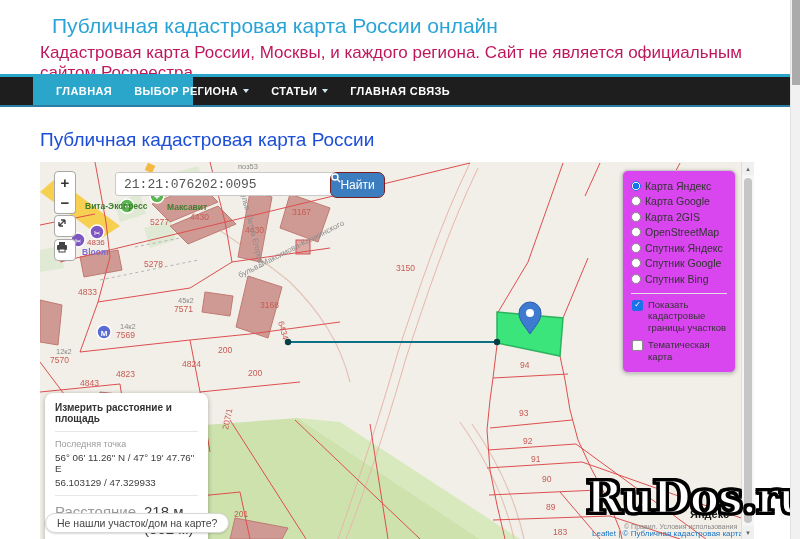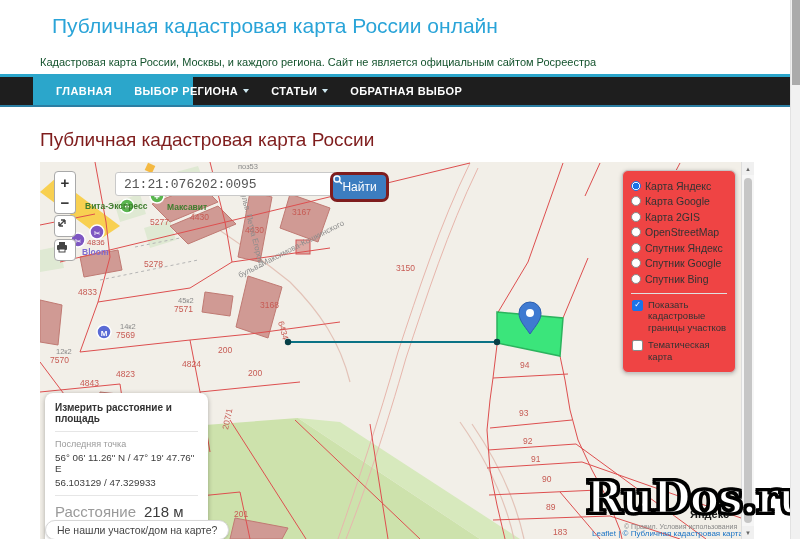--- a/index.html
+++ b/index.html
@@ -1,62 +1,62 @@
 <!DOCTYPE html>
 <html><head>
 <meta charset="utf-8">
 <style>
   html,body{margin:0;padding:0;background:#fff;}
   .page{position:relative;width:800px;height:539px;overflow:hidden;background:#fff;font-family:"Liberation Sans",sans-serif;}
   
   .site-title{position:absolute;left:40px;top:14px;font-size:21px;color:#2aa4d8;margin-left:12px;}
-  .site-subtitle{position:absolute;left:40px;top:56px;font-size:11px;color:#14532d;}
+  .site-subtitle{position:absolute;left:40px;top:43px;font-size:17px;color:#be185d;}
   
   .navbar{position:absolute;left:0;top:74px;width:790px;height:33px;background:#1e1e1e;border-top:3px solid #2ba6cb;border-bottom:2px solid #2b7ea3;box-sizing:border-box;}
   .nav-active-bg{position:absolute;left:33px;top:0;width:160px;height:28px;background:#2ba6cb;}
   .nav-items{position:absolute;left:45px;top:0;height:28px;display:flex;}
   .nav-item{color:#fff;font-size:11px;font-weight:bold;letter-spacing:.4px;padding:0 11px;height:28px;display:flex;align-items:center;cursor:pointer;position:relative;}
   .caret{display:inline-block;width:0;height:0;border-left:3.5px solid transparent;border-right:3.5px solid transparent;border-top:4px solid #cfe9f2;margin-left:5px;}
   
-  .page-heading{position:absolute;left:40px;top:129px;font-size:19px;color:#7f1d1d;}
+  .page-heading{position:absolute;left:40px;top:129px;font-size:19px;color:#1d4ed8;}
   
   .map{position:absolute;left:40px;top:162px;width:701px;height:377px;background:#f2efe8;overflow:hidden;}
   .map svg{position:absolute;left:0;top:0;}
   
   .ctl{position:absolute;width:22px;height:22px;background:#fff;border:1px solid #a9a9a9;box-sizing:border-box;color:#333;font-size:15px;font-weight:bold;display:flex;align-items:center;justify-content:center;cursor:pointer;}
   .ctl.zin{left:14px;top:9px;border-radius:4px 4px 0 0;}
   .ctl.zout{left:14px;top:30px;border-radius:0 0 4px 4px;border-top:none;}
   .ctl.expand{left:14px;top:53px;border-radius:4px;}
   .ctl.print{left:14px;top:77px;border-radius:4px;}
   
   .search-input{position:absolute;left:75px;top:10px;width:204px;height:22px;border:1px solid #c9c9c9;border-radius:3px;padding:0 8px;font-size:13px;color:#555;background:#fff;font-family:Liberation Mono, monospace;}
-  .search-btn{position:absolute;left:290px;top:10px;width:53px;height:24px;background:#3c7dc0;border:3px solid #7f1d1d;border-radius:7px;color:#fff;font-size:12px;display:flex;align-items:center;justify-content:center;gap:4px;cursor:pointer;}
-  
-  .layers{position:absolute;left:582px;top:8px;width:114px;background:#ef4444;border:1px solid #c6c6c6;border-radius:6px;box-shadow:0 1px 4px rgba(0,0,0,.25);padding:7px 8px;box-sizing:border-box;}
+  .search-btn{position:absolute;left:290px;top:10px;width:53px;height:24px;background:#3c7dc0;border:1px solid #7f1d1d;border-radius:7px;color:#fff;font-size:12px;display:flex;align-items:center;justify-content:center;gap:4px;cursor:pointer;}
+  
+  .layers{position:absolute;left:582px;top:8px;width:114px;background:#d946ef;border:1px solid #c6c6c6;border-radius:6px;box-shadow:0 1px 4px rgba(0,0,0,.25);padding:7px 8px;box-sizing:border-box;}
   .lrow{display:flex;align-items:center;height:15.5px;font-size:10.5px;color:#333;cursor:pointer;}
   .radio{width:10px;height:10px;border:1px solid #8a8a8a;border-radius:50%;margin-right:4px;flex:0 0 auto;background:#fff;box-sizing:border-box;}
   .radio.sel{border:1px solid #1a73e8;background:radial-gradient(circle,#1a73e8 0 3px,#fff 3.5px);}
   .lsep{border-top:1px solid #e0e0e0;margin:6px 0 5px;}
   .crow{display:flex;align-items:flex-start;font-size:9.5px;color:#333;cursor:pointer;margin-bottom:5px;line-height:1.25;}
   .cbox{width:11px;height:11px;border-radius:2px;margin:1px 5px 0 1px;flex:0 0 auto;box-sizing:border-box;display:flex;align-items:center;justify-content:center;}
   .cbox.on{background:#1a73e8;border:1px solid #1a73e8;color:#fff;font-size:8px;}
   .cbox.off{background:#fff;border:1px solid #8a8a8a;}
   
   .measure{position:absolute;left:5px;top:231px;width:163px;background:#fff;border-radius:8px;box-shadow:0 1px 5px rgba(0,0,0,.3);padding:9px 10px 8px;box-sizing:border-box;}
   .m-title{font-size:10px;font-weight:bold;color:#333;}
   .m-hr{border-top:1px solid #e6e6e6;margin:7px 0;}
   .m-label{font-size:9px;color:#9a9a9a;margin-bottom:3px;}
   .m-val{font-size:9.8px;color:#3c3c3c;margin-bottom:3px;}
   .m-dist{font-size:15px;color:#3c3c3c;display:flex;gap:8px;}
   .m-dist .lab{color:#9a9a9a;}
   .m-actions{display:flex;gap:12px;margin-top:2px;align-items:center;}
   .m-link{display:flex;align-items:center;gap:4px;font-size:9.8px;color:#2b6bd8;cursor:pointer;}
   .cicon{width:11px;height:11px;border-radius:50%;background:#2b6bd8;color:#fff;font-size:7px;display:flex;align-items:center;justify-content:center;}
   
-  .pill{position:absolute;left:5px;top:351px;background:#fff;border:1px solid #d8d8d8;border-radius:12px;padding:3px 11px;font-size:10.5px;color:#444;box-shadow:0 1px 2px rgba(0,0,0,.15);cursor:pointer;margin-top:7px;}
+  .pill{position:absolute;left:5px;top:351px;background:#fff;border:1px solid #d8d8d8;border-radius:12px;padding:3px 11px;font-size:10.5px;color:#444;box-shadow:0 1px 2px rgba(0,0,0,.15);cursor:pointer;}
   
   .attr-yandex{position:absolute;left:650px;top:346px;font-size:11px;color:#1a1a1a;font-weight:bold;}
   .attr-terms{position:absolute;left:584px;top:361px;font-size:7px;color:#888;white-space:nowrap;}
   .attr-leaflet{position:absolute;left:552px;top:367px;font-size:8px;color:#1b74c5;white-space:nowrap;}
   
   .watermark{position:absolute;left:586px;top:472px;z-index:60;font-family:"DejaVu Serif","Liberation Serif",serif;font-weight:bold;font-size:44px;color:#fff;white-space:nowrap;letter-spacing:-1px;-webkit-text-stroke:2.5px #000;text-shadow:2px 2px 0 #000,-2px -2px 0 #000,2px -2px 0 #000,-2px 2px 0 #000,0 2px 0 #000,0 -2px 0 #000,2px 0 0 #000,-2px 0 0 #000;}
   
   .map-scroll{position:absolute;left:741px;top:162px;width:13px;height:377px;background:#f6f6f6;border-left:1px solid #ddd;box-sizing:border-box;z-index:40;}
   .ms-btn{position:absolute;left:0;width:12px;height:13px;background:#f0f0f0;color:#666;font-size:6px;display:flex;align-items:center;justify-content:center;cursor:pointer;}
   .ms-thumb{position:absolute;left:2px;top:16px;width:8px;height:345px;background:#c6c6c6;border-radius:4px;cursor:pointer;}
@@ -79,21 +79,21 @@
         </div>
       <div class="nav-item">
           <span>ВЫБОР РЕГИОНА</span>
           <span class="caret"></span>
         </div>
       <div class="nav-item">
           <span>СТАТЬИ</span>
           <span class="caret"></span>
         </div>
       <div class="nav-item">
-          <span>ОБРАТНАЯ ВЫБОР</span>
+          <span>ГЛАВНАЯ СВЯЗЬ</span>
         </div>
     </div>
   </div>
 
   <div class="page-heading">Публичная кадастровая карта России</div>
 
   <div class="map">
 
     <svg width="701" height="377" viewBox="0 0 701 377">
 

